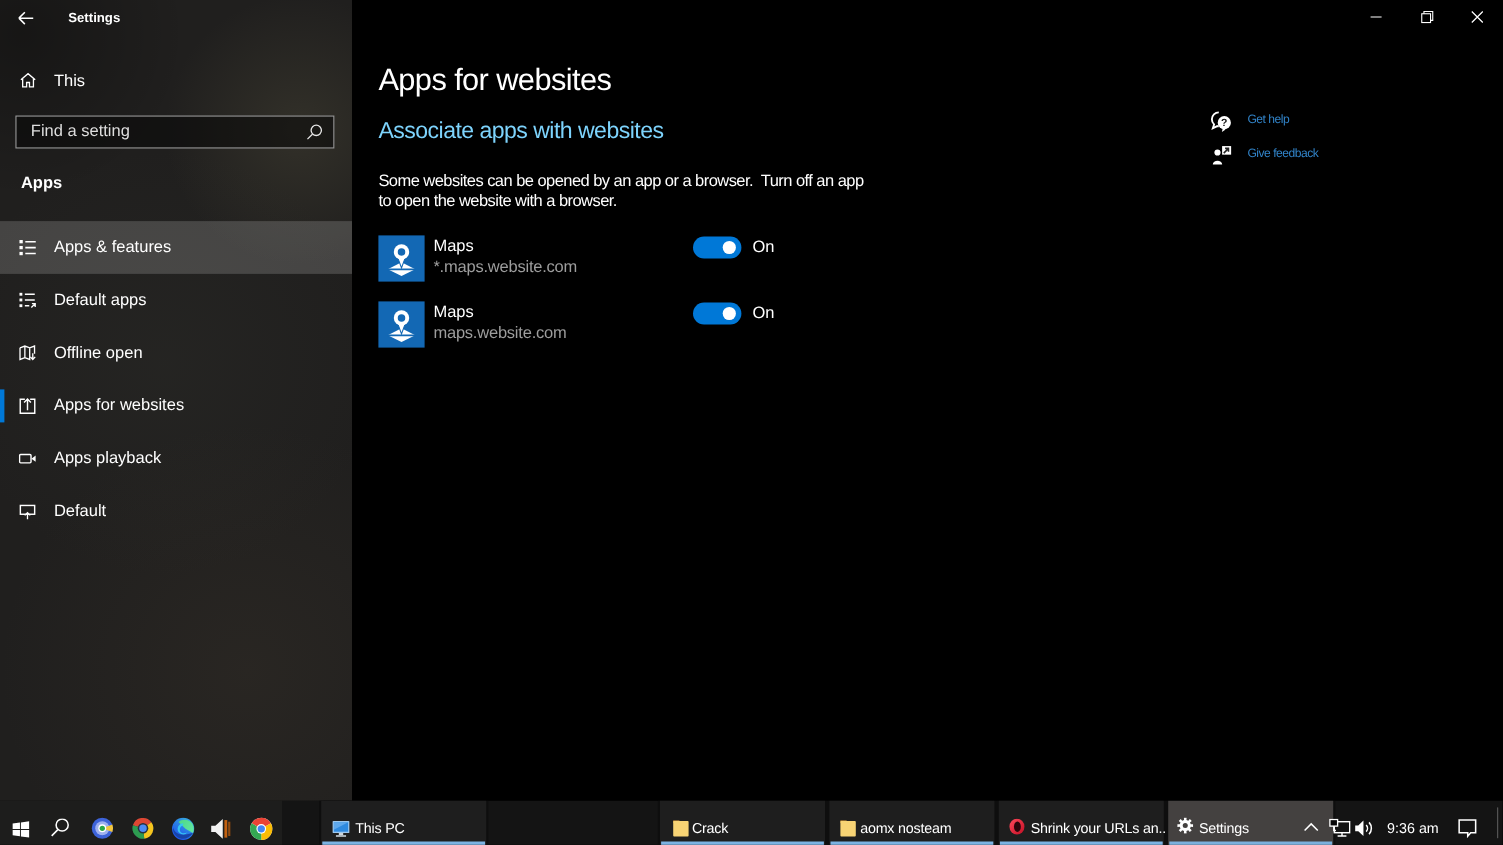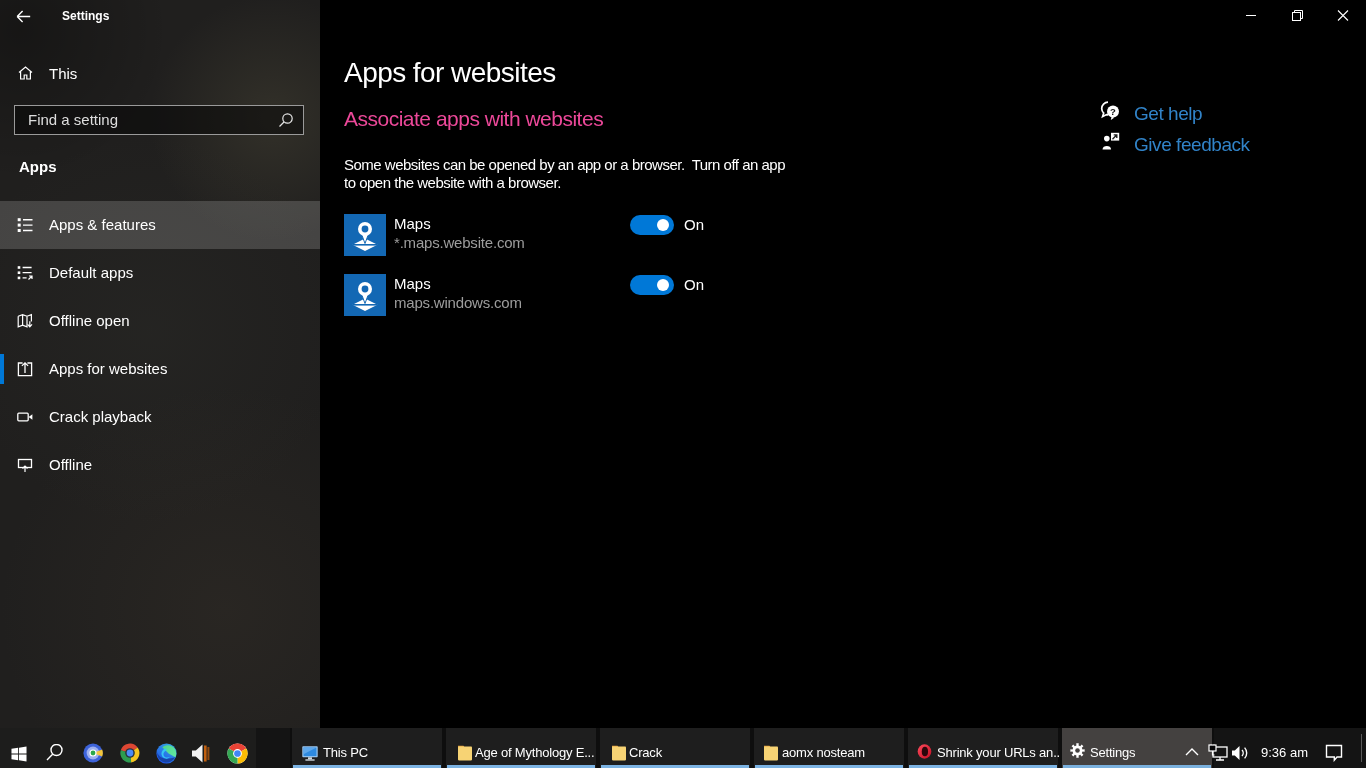--- a/index.html
+++ b/index.html
@@ -30,32 +30,32 @@
 #accentbar { position:absolute; left:0; top:354px; width:4px; height:30px; background:#0078d7; }
 
 #searchbox {
   position:absolute; left:14px; top:105px; width:290px; height:30px;
   background:rgba(8,8,8,0.55); border:1.6px solid #9a9a9a;
 }
 #searchbox .ph { position:absolute; left:13px; top:0; line-height:27px; font-size:15px; color:#dedede; }
 
 
 #h1 { position:absolute; left:344px; top:57px; font-size:28px; font-weight:300; letter-spacing:-0.55px; color:#fff; }
-#h2 { position:absolute; left:344px; top:107px; font-size:21px; font-weight:300; letter-spacing:-0.5px; color:#ec4899; }
+#h2 { position:absolute; left:344px; top:107px; font-size:21px; font-weight:300; letter-spacing:-0.5px; color:#7dd3fc; }
 #desc { position:absolute; left:344px; top:156px; width:520px; font-size:15px; line-height:18.3px; letter-spacing:-0.5px; color:#fff; }
 
 .maprow { position:absolute; left:344px; width:400px; height:42px; }
 .maptile { position:absolute; left:0; top:0; width:42px; height:42px; background:#1368b4; }
 .mapname { position:absolute; left:50px; top:1px; font-size:15px; color:#fff; }
 .mapurl  { position:absolute; left:50px; top:19.5px; font-size:15px; color:#9d9d9d; letter-spacing:-0.2px; }
 .toggle { position:absolute; left:286px; top:1px; width:44px; height:20px; border-radius:10px; background:#0078d7; }
 .toggle .knob { position:absolute; right:5px; top:4px; width:12px; height:12px; border-radius:50%; background:#fff; }
 .onlbl { position:absolute; left:340px; top:2px; font-size:15px; color:#fff; }
 
-.helplink { position:absolute; left:1134px; font-size:19px; color:#3183c8; letter-spacing:-0.45px; }
+.helplink { position:absolute; left:1134px; font-size:11px; color:#3183c8; letter-spacing:-0.45px; }
 
 
 .cap { position:absolute; top:0; width:46px; height:31px; }
 
 
 #taskbar { position:absolute; left:0; top:728px; width:1366px; height:40px; background:linear-gradient(90deg,#1d1d1c 0px,#1d1d1c 256px,#141414 256px,#141414 100%); }
 .tbtn { position:absolute; top:728px; width:150px; height:40px; background:#1e1e1e; box-shadow:-2px 0 0 #0e0e0e, 2px 0 0 #0e0e0e;margin-left:36px; }
 .tbtn .lbl { position:absolute; top:0; line-height:50px; font-size:13px; letter-spacing:-0.2px; color:#fff; white-space:nowrap; }
 .underline { position:absolute; left:1px; bottom:0; right:1px; height:3px; background:#7cb3e3; }
 .tico { position:absolute; top:743px; }
@@ -128,28 +128,28 @@
         <path d="M5.6 2 H1.4 V14.6 H14.6 V2 H10.4" fill="none" stroke="#fff" stroke-width="1.3"></path>
         <path d="M8 12 V1.6 M4.9 4.9 L8 1.8 l3.1 3.1" fill="none" stroke="#fff" stroke-width="1.3"></path>
       </svg>
       <div class="txt">Apps for websites</div>
     </div>
     <div class="navrow" id="row-vp">
       <svg class="ic" viewBox="0 0 16 16">
         <rect x="0.8" y="4.2" width="10.4" height="7.6" rx="1" fill="none" stroke="#fff" stroke-width="1.3"></rect>
         <path d="M11.6 8 L15.4 5.2 v5.6 Z" fill="#fff"></path>
       </svg>
-      <div class="txt">Crack playback</div>
+      <div class="txt">Apps playback</div>
     </div>
     <div class="navrow" id="row-su">
       <svg class="ic" viewBox="0 0 16 16">
         <rect x="1.5" y="2.5" width="13" height="8" fill="none" stroke="#fff" stroke-width="1.3"></rect>
         <path d="M8 15 V9.5 M5.5 11.5 L8 9 l2.5 2.5" fill="none" stroke="#fff" stroke-width="1.2"></path>
       </svg>
-      <div class="txt">Offline</div>
+      <div class="txt">Default</div>
     </div>
     <div id="accentbar"></div>
   </div>
 
   <div id="h1">Apps for websites</div>
   <div id="h2">Associate apps with websites</div>
   <div id="desc">Some websites can be opened by an app or a browser.&nbsp; Turn off an app<br>to open the website with a browser.</div>
 
   <div class="maprow" style="top:214px">
     <div class="maptile">
@@ -173,21 +173,21 @@
     <div class="maptile">
       <svg class="abs" style="left:7px;top:4px" width="28" height="34" viewBox="0 0 28 34">
         <path d="M14 20.5 L26.5 26.8 L14 33 L1.5 26.8 Z" fill="#fff"></path>
         <path d="M1.5 26.8 h25" stroke="#1368b4" stroke-width="1.6"></path>
         <path d="M10.3 15.5 L14 25.5 L17.7 15.5 Z" fill="#fff" stroke="#1368b4" stroke-width="1"></path>
         <circle cx="14" cy="11" r="7" fill="#fff"></circle>
         <circle cx="14" cy="11" r="3.4" fill="#1368b4"></circle>
       </svg>
     </div>
     <div class="mapname">Maps</div>
-    <div class="mapurl">maps.windows.com</div>
+    <div class="mapurl">maps.website.com</div>
     <div class="toggle">
         <div class="knob"></div>
       </div>
     <div class="onlbl">On</div>
   </div>
 
   <svg class="abs" style="left:1100px;top:101px" width="20" height="20" viewBox="0 0 20 20">
     <path d="M8 1.2 a6.3 6.3 0 0 0 -6.3 6.3 a6.3 6.3 0 0 0 2 4.6 L2.6 15.6 l4 -2 a6.3 6.3 0 0 0 1.4 0.2" fill="none" stroke="#fff" stroke-width="1.7"></path>
     <circle cx="13" cy="10.5" r="6" fill="#fff"></circle>
     <path d="M11.6 15.5 l-0.8 3.4 3.4 -2.2 Z" fill="#fff"></path>
@@ -270,28 +270,20 @@
     <svg class="abs" style="left:10px;top:18px" width="16" height="15" viewBox="0 0 16 15">
       <rect x="0.3" y="0.3" width="15.4" height="11" rx="0.8" fill="#9ec8ef"></rect>
       <rect x="1.5" y="1.5" width="13" height="8.6" fill="#2e8ae0"></rect>
       <path d="M1.5 1.5 h13 l-13 6.8 Z" fill="#5fa8ec"></path>
       <rect x="6" y="11.3" width="4" height="2" fill="#cfd8df"></rect>
       <rect x="3.4" y="13.3" width="9.2" height="1.4" fill="#cfd8df"></rect>
     </svg>
     <div class="lbl" style="left:31px">This PC</div>
     <div class="underline" style="background:#7cb3e3"></div>
   </div>
-  <div class="tbtn" style="left:410px">
-    <svg class="abs" style="left:11px;top:16px" width="16" height="17" viewBox="0 0 16 17">
-      <path d="M1 1.8 h5.5 l1.5 2.2 h-7 Z" fill="#e8a33d"></path>
-      <rect x="1" y="2.4" width="14" height="14" rx="0.8" fill="#f7d374"></rect>
-    </svg>
-    <div class="lbl" style="left:29px">Age of Mythology E...</div>
-    <div class="underline"></div>
-  </div>
   <div class="tbtn" style="left:564px">
     <svg class="abs" style="left:11px;top:16px" width="16" height="17" viewBox="0 0 16 17">
       <path d="M1 1.8 h5.5 l1.5 2.2 h-7 Z" fill="#e8a33d"></path>
       <rect x="1" y="2.4" width="14" height="14" rx="0.8" fill="#f7d374"></rect>
     </svg>
     <div class="lbl" style="left:29px">Crack</div>
     <div class="underline"></div>
   </div>
   <div class="tbtn" style="left:718px">
     <svg class="abs" style="left:9px;top:16px" width="16" height="17" viewBox="0 0 16 17">

